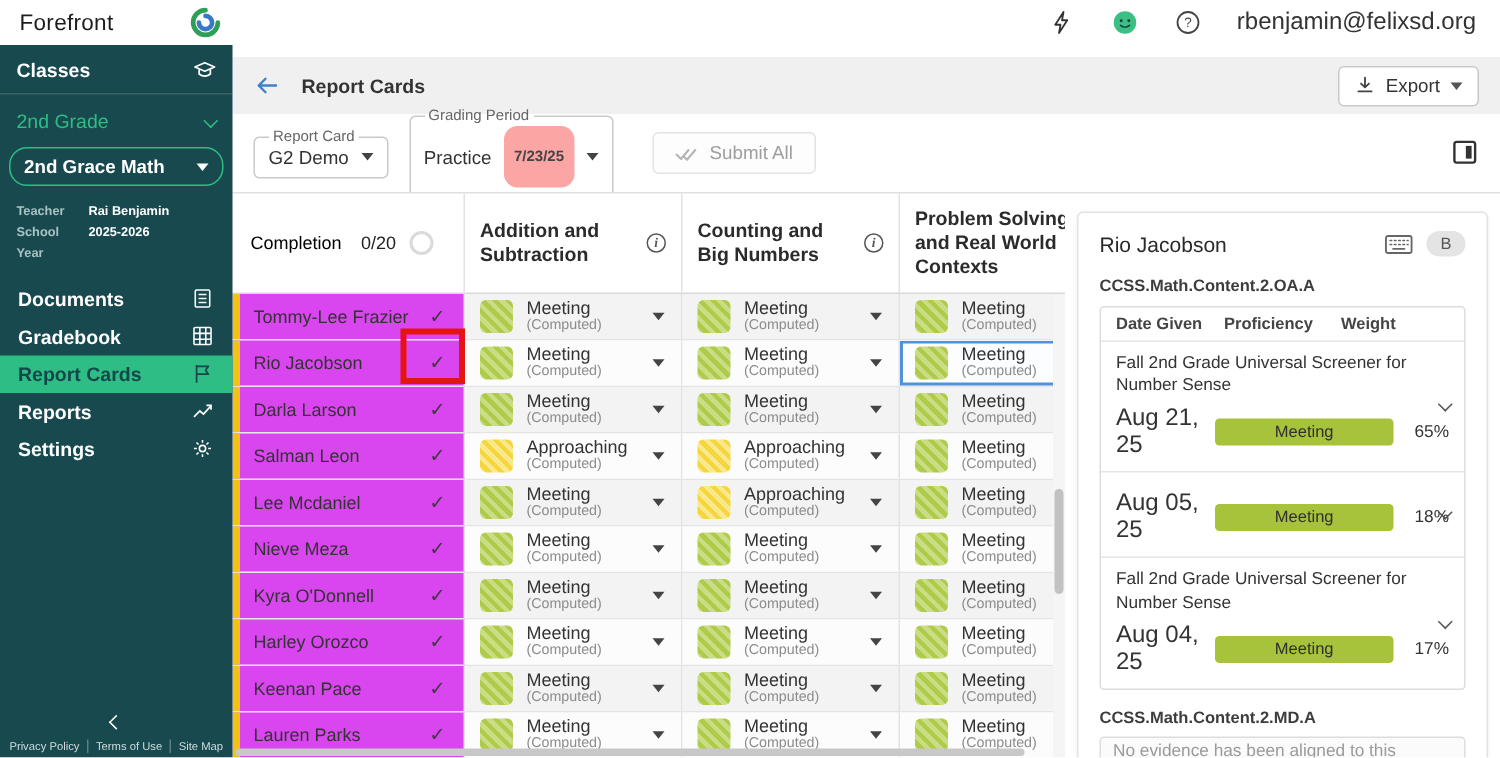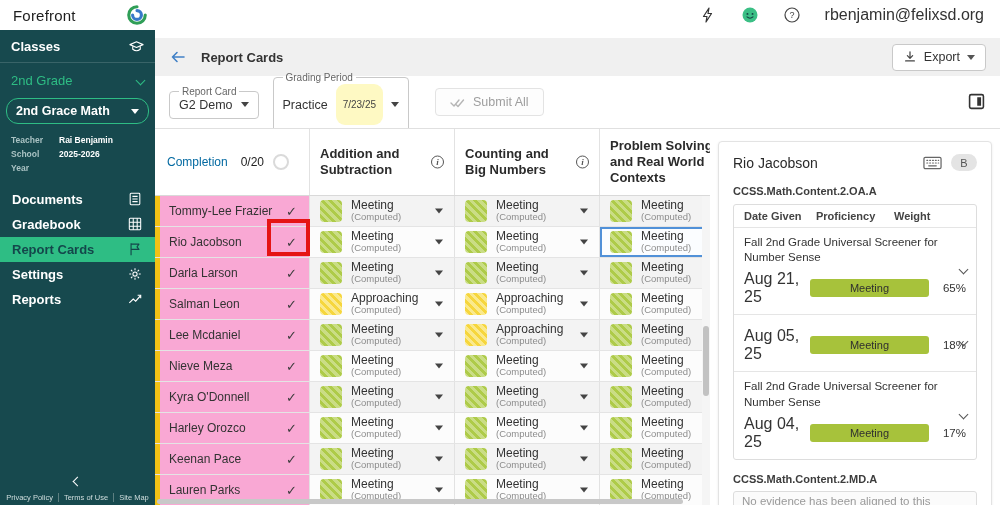--- a/index.html
+++ b/index.html
@@ -48,37 +48,37 @@
   .page-title { font-size:13px; font-weight:700; color:#333; margin-left:14px; }
   .export-btn { margin-left:auto; margin-right:14px; height:27px; background:#fff; border:1px solid #c9c9c9; border-radius:4px; display:flex; align-items:center; gap:7px; padding:0 10px; font-size:12.5px; color:#333; cursor:pointer; }
   .export-btn .caret { border-top-color:#555; }
 
   
   .toolbar { position:absolute; left:155px; top:76px; width:845px; height:52px; background:#fff; display:flex; align-items:center; }
   fieldset.fs { border:1px solid #c9c9c9; border-radius:4px; padding:1px 9px 6px; margin-left:14px; cursor:pointer; }
   fieldset.fs legend { font-size:10px; color:#666; padding:0 3px; }
   .fs-val { display:flex; align-items:center; gap:8px; font-size:12.5px; color:#333; }
   .fs-val .caret { border-top-color:#444; }
-  .date-chip { background:#fef9c3; border-radius:9px; font-size:10px; color:#444; padding:15px 7px; }
+  .date-chip { background:#fca5a5; border-radius:9px; font-size:10px; color:#444; padding:15px 7px;font-weight:bold; }
   .submit-btn { margin-left:26px; height:28px; background:#fdfdfd; border:1px solid #e3e3e3; border-radius:4px; display:flex; align-items:center; gap:7px; padding:0 14px; font-size:12.5px; color:#9e9e9e; cursor:pointer; }
   .panel-toggle { margin-left:auto; margin-right:14px; width:18px; height:18px; cursor:pointer; display:inline-flex; }
 
   
   .gridwrap { position:absolute; left:155px; top:128px; width:555px; height:377px; overflow:hidden; border-top:1px solid #e0e0e0; background:#fff; }
   .grid-inner { width:590px; }
   .grid-header { display:flex; height:67px; border-bottom:1px solid #d9d9d9; }
   .gh-cell { border-right:1px solid #e2e2e2; position:relative; }
   .gh-completion { width:155px; display:flex; align-items:center; padding:0 20px 0 12px; }
-  .gh-completion-label { font-size:12px; color:#0369a1; flex:1; }
+  .gh-completion-label { font-size:12px; color:#000000; flex:1; }
   .gh-completion-value { font-size:12px; color:#222; margin-right:9px; }
   .ring { width:16px; height:16px; border:2.5px solid #dadada; border-radius:50%; }
   .gh-col { width:145px; padding:10px 26px 10px 10px; font-size:13px; font-weight:700; color:#2b2b2b; line-height:1.25; display:flex; align-items:center; }
   .info-icon { position:absolute; right:10px; top:50%; transform:translateY(-50%); width:13px; height:13px; border:1px solid #555; border-radius:50%; font-size:9px; font-family:"Liberation Serif",serif; font-style:italic; color:#555; display:flex; align-items:center; justify-content:center; cursor:pointer; }
   .grid-row { display:flex; height:31px; border-bottom:1px solid #e4e4e4; }
-  .name-cell { width:155px; background:#f9a8d4; border-right:1px solid #e2e2e2; display:flex; align-items:center; position:relative; cursor:pointer; }
+  .name-cell { width:155px; background:#d946ef; border-right:1px solid #e2e2e2; display:flex; align-items:center; position:relative; cursor:pointer; }
   .yellow-bar { position:absolute; left:0; top:0; bottom:0; width:5px; background:#F2C215; }
   .student-name { font-size:12px; color:#333; margin-left:14px; }
   .row-check { margin-left:auto; margin-right:12px; color:#3c3c3c; font-size:13px; font-weight:700; }
   .subject-cell { width:145px; border-right:1px solid #e2e2e2; position:relative; display:flex; align-items:center; padding-left:10px; gap:9px; background:#fcfcfc; cursor:pointer; }
   .grid-row.stripe .subject-cell { background:#f3f3f3; }
   .chip { width:22px; height:22px; border-radius:4px; flex:none; }
   .chip.meeting { background:repeating-linear-gradient(45deg,#cadd85 0 3px,#aecb49 3px 6px); }
   .chip.approaching { background:repeating-linear-gradient(45deg,#fae98c 0 3px,#f6d63d 3px 6px); }
   .cell-text { line-height:1.1; }
   .prof-label { font-size:12px; color:#333; }
@@ -203,34 +203,34 @@
       </div>
       <div class="nav-item active">
         <span>Report Cards</span>
         <span class="sb-ic">
           <svg width="14" height="14" viewBox="0 0 16 16">
               <path d="M3.5 15V1.5M3.5 2.5h9l-2.2 3 2.2 3h-9" fill="none" stroke="currentColor" stroke-width="1.3" stroke-linejoin="round"></path>
             </svg>
         </span>
       </div>
       <div class="nav-item">
+        <span>Reports</span>
+        <span class="sb-ic">
+          <svg width="14" height="14" viewBox="0 0 16 16">
+              <path d="M1.5 12.5l4.5-4.5 2.8 2.4 5.7-6.4" fill="none" stroke="currentColor" stroke-width="1.3"></path>
+              <path d="M11 3.7h3.5V7" fill="none" stroke="currentColor" stroke-width="1.3"></path>
+            </svg>
+        </span>
+      </div>
+      <div class="nav-item">
         <span>Settings</span>
         <span class="sb-ic">
           <svg width="14" height="14" viewBox="0 0 16 16">
               <circle cx="8" cy="8" r="2.4" fill="none" stroke="currentColor" stroke-width="1.2"></circle>
               <path d="M8 1.5v2.2M8 12.3v2.2M1.5 8h2.2M12.3 8h2.2M3.4 3.4l1.6 1.6M11 11l1.6 1.6M12.6 3.4L11 5M5 11l-1.6 1.6" stroke="currentColor" stroke-width="1.2"></path>
-            </svg>
-        </span>
-      </div>
-      <div class="nav-item">
-        <span>Reports</span>
-        <span class="sb-ic">
-          <svg width="14" height="14" viewBox="0 0 16 16">
-              <path d="M1.5 12.5l4.5-4.5 2.8 2.4 5.7-6.4" fill="none" stroke="currentColor" stroke-width="1.3"></path>
-              <path d="M11 3.7h3.5V7" fill="none" stroke="currentColor" stroke-width="1.3"></path>
             </svg>
         </span>
       </div>
     </div>
     <div class="sb-spacer"></div>
     <div class="sb-collapse">
       <span class="chev chev-left"></span>
     </div>
     <div class="sb-footer">
       <span>Privacy Policy</span>

